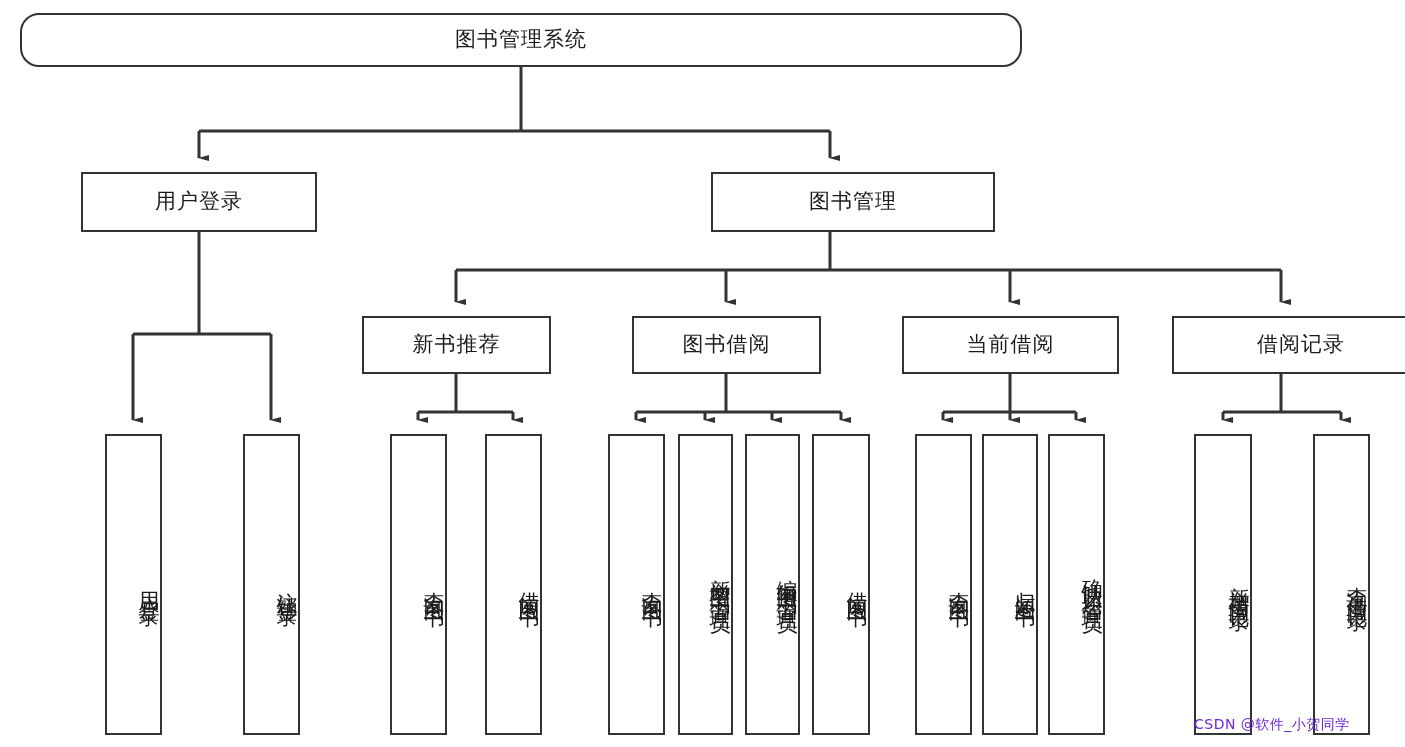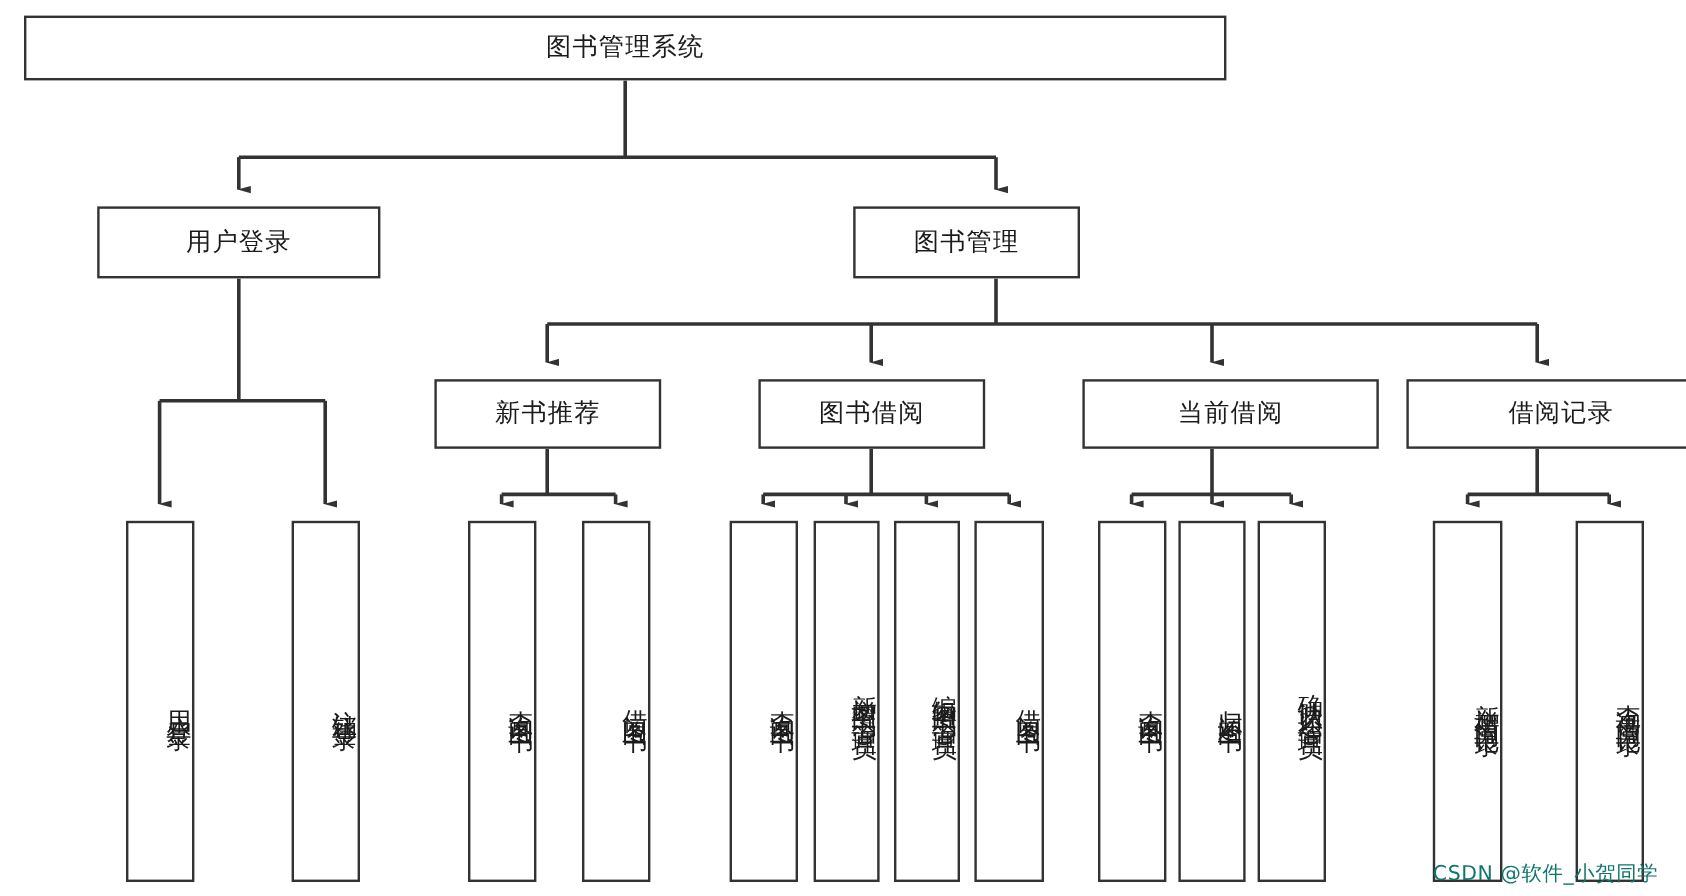--- a/index.html
+++ b/index.html
@@ -58,22 +58,22 @@
   }
   .node.vert.center > .vlabel {
     margin-top: auto;
     margin-bottom: auto;
   }
   .node.vert.toppad {
     align-items: flex-start;
   }
   .watermark {
     position: absolute;
-    font-size: 17px;
-    color: #0f766e;
+    font-size: 14px;
+    color: #6d28d9;
     white-space: nowrap;
     letter-spacing: 0.5px;
   }
 </style>
 </head>
 <body>
 
 <div id="canvas">
 
   <svg id="edges" viewBox="0 0 1405 747" xmlns="http://www.w3.org/2000/svg">
@@ -119,38 +119,38 @@
       <path d="M 1010 412 L 1010 420" marker-end="url(#arrow)"></path>
       <path d="M 1076 412 L 1076 420" marker-end="url(#arrow)"></path>
 
       <path d="M 1281 374 L 1281 412"></path>
       <path d="M 1223 412 L 1341 412"></path>
       <path d="M 1223 412 L 1223 420" marker-end="url(#arrow)"></path>
       <path d="M 1341 412 L 1341 420" marker-end="url(#arrow)"></path>
     </g>
   </svg>
 
-  <div class="node horiz" style="left:20px; top:13px; width:1002px; height:54px;">
+  <div class="node horiz" style="left:20px; top:13px; width:1002px; height:54px;border-radius:19px;">
     <span>图书管理系统</span>
   </div>
 
   <div class="node horiz" style="left:81px; top:172px; width:236px; height:60px;">
     <span>用户登录</span>
   </div>
-  <div class="node horiz" style="left:711px; top:172px; width:189px; height:60px;">
+  <div class="node horiz" style="left:711px; top:172px; width:284px; height:60px;">
     <span>图书管理</span>
   </div>
 
   <div class="node horiz" style="left:632px; top:316px; width:189px; height:58px;">
     <span>图书借阅</span>
   </div>
   <div class="node horiz" style="left:362px; top:316px; width:189px; height:58px;">
     <span>新书推荐</span>
   </div>
-  <div class="node horiz" style="left:902px; top:316px; width:247px; height:58px;">
+  <div class="node horiz" style="left:902px; top:316px; width:217px; height:58px;">
     <span>当前借阅</span>
   </div>
   <div class="node horiz" style="left:1172px; top:316px; width:258px; height:58px;">
     <span>借阅记录</span>
   </div>
 
   <div class="node vert center" style="left:105px; top:434px; width:57px; height:301px;">
     <span class="vlabel">用户登录</span>
   </div>
   <div class="node vert center" style="left:243px; top:434px; width:57px; height:301px;">

